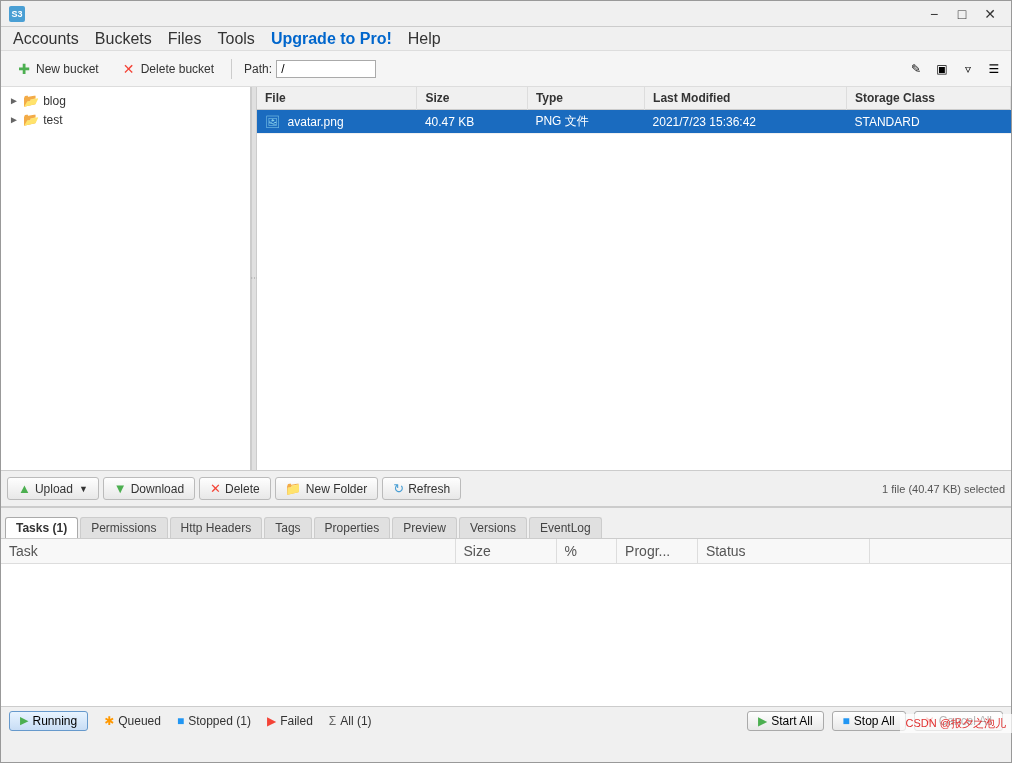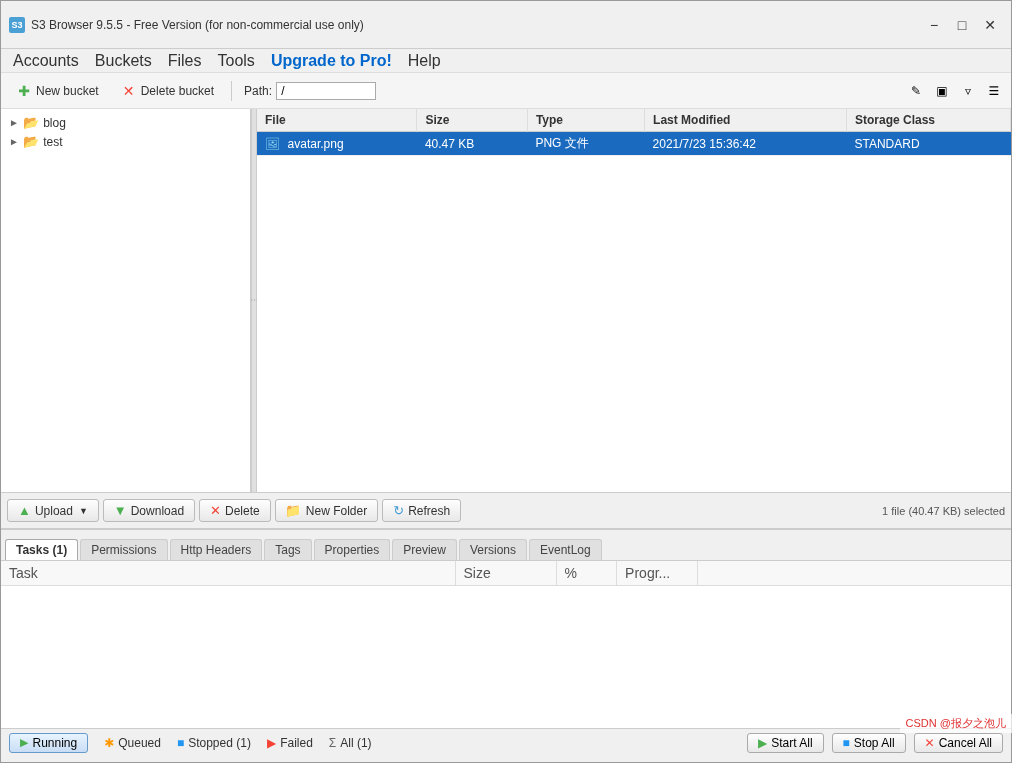--- a/index.html
+++ b/index.html
@@ -1,21 +1,21 @@
 <!DOCTYPE html>
 <html><head>
   <meta charset="utf-8">
   <style>
     * { box-sizing: border-box; margin: 0; padding: 0; font-family: 'Segoe UI', Tahoma, sans-serif; font-size: 12px; }
     body { background: #f0f0f0; width: 1012px; height: 763px; overflow: hidden; border: 1px solid #999; }
     
     
     .title-bar {
       background: #f0f0f0;
-      height: 48px;
+      height: 26px;
       display: flex;
       align-items: center;
       justify-content: space-between;
       padding: 0 8px;
       border-bottom: 1px solid #ccc;
       user-select: none;
     }
     .title-bar-left { display: flex; align-items: center; gap: 6px; }
     .title-bar-icon { width: 16px; height: 16px; background: #4a9fd4; border-radius: 2px; display: flex; align-items: center; justify-content: center; color: white; font-size: 9px; font-weight: bold; }
     .title-bar-text { font-size: 12px; color: #333; }
@@ -273,21 +273,20 @@
       padding: 2px 6px;
       background: rgba(255,255,255,0.7);
     }
   </style>
 </head>
 <body>
 
 <div class="title-bar">
   <div class="title-bar-left">
     <div class="title-bar-icon">S3</div>
-    <span class="title-bar-text">S3 Browser 9.5.5 - Free Version (for non-commercial use only)</span>
   </div>
   <div class="title-bar-controls">
     <button class="title-btn">−</button>
     <button class="title-btn">□</button>
     <button class="title-btn close">✕</button>
   </div>
 </div>
 
 <div class="menu-bar">
   <div class="menu-item">Accounts</div>
@@ -413,20 +412,21 @@
     <div class="tab">Preview</div>
     <div class="tab">Versions</div>
     <div class="tab">EventLog</div>
   </div>
   <div class="tasks-table">
     <div class="tasks-header">
       <div class="tasks-header-cell" style="width:45%;">Task</div>
       <div class="tasks-header-cell" style="width:10%;">Size</div>
       <div class="tasks-header-cell" style="width:6%;">%</div>
       <div class="tasks-header-cell" style="width:8%;">Progr...</div>
+      <div class="tasks-header-cell" style="width:17%;">Status</div>
     </div>
     <div class="tasks-body"></div>
   </div>
 </div>
 
 <div class="status-bar">
   <div class="status-left">
     <div class="status-running">
       <span class="status-running-icon">▶</span>
       <span>Running</span>

